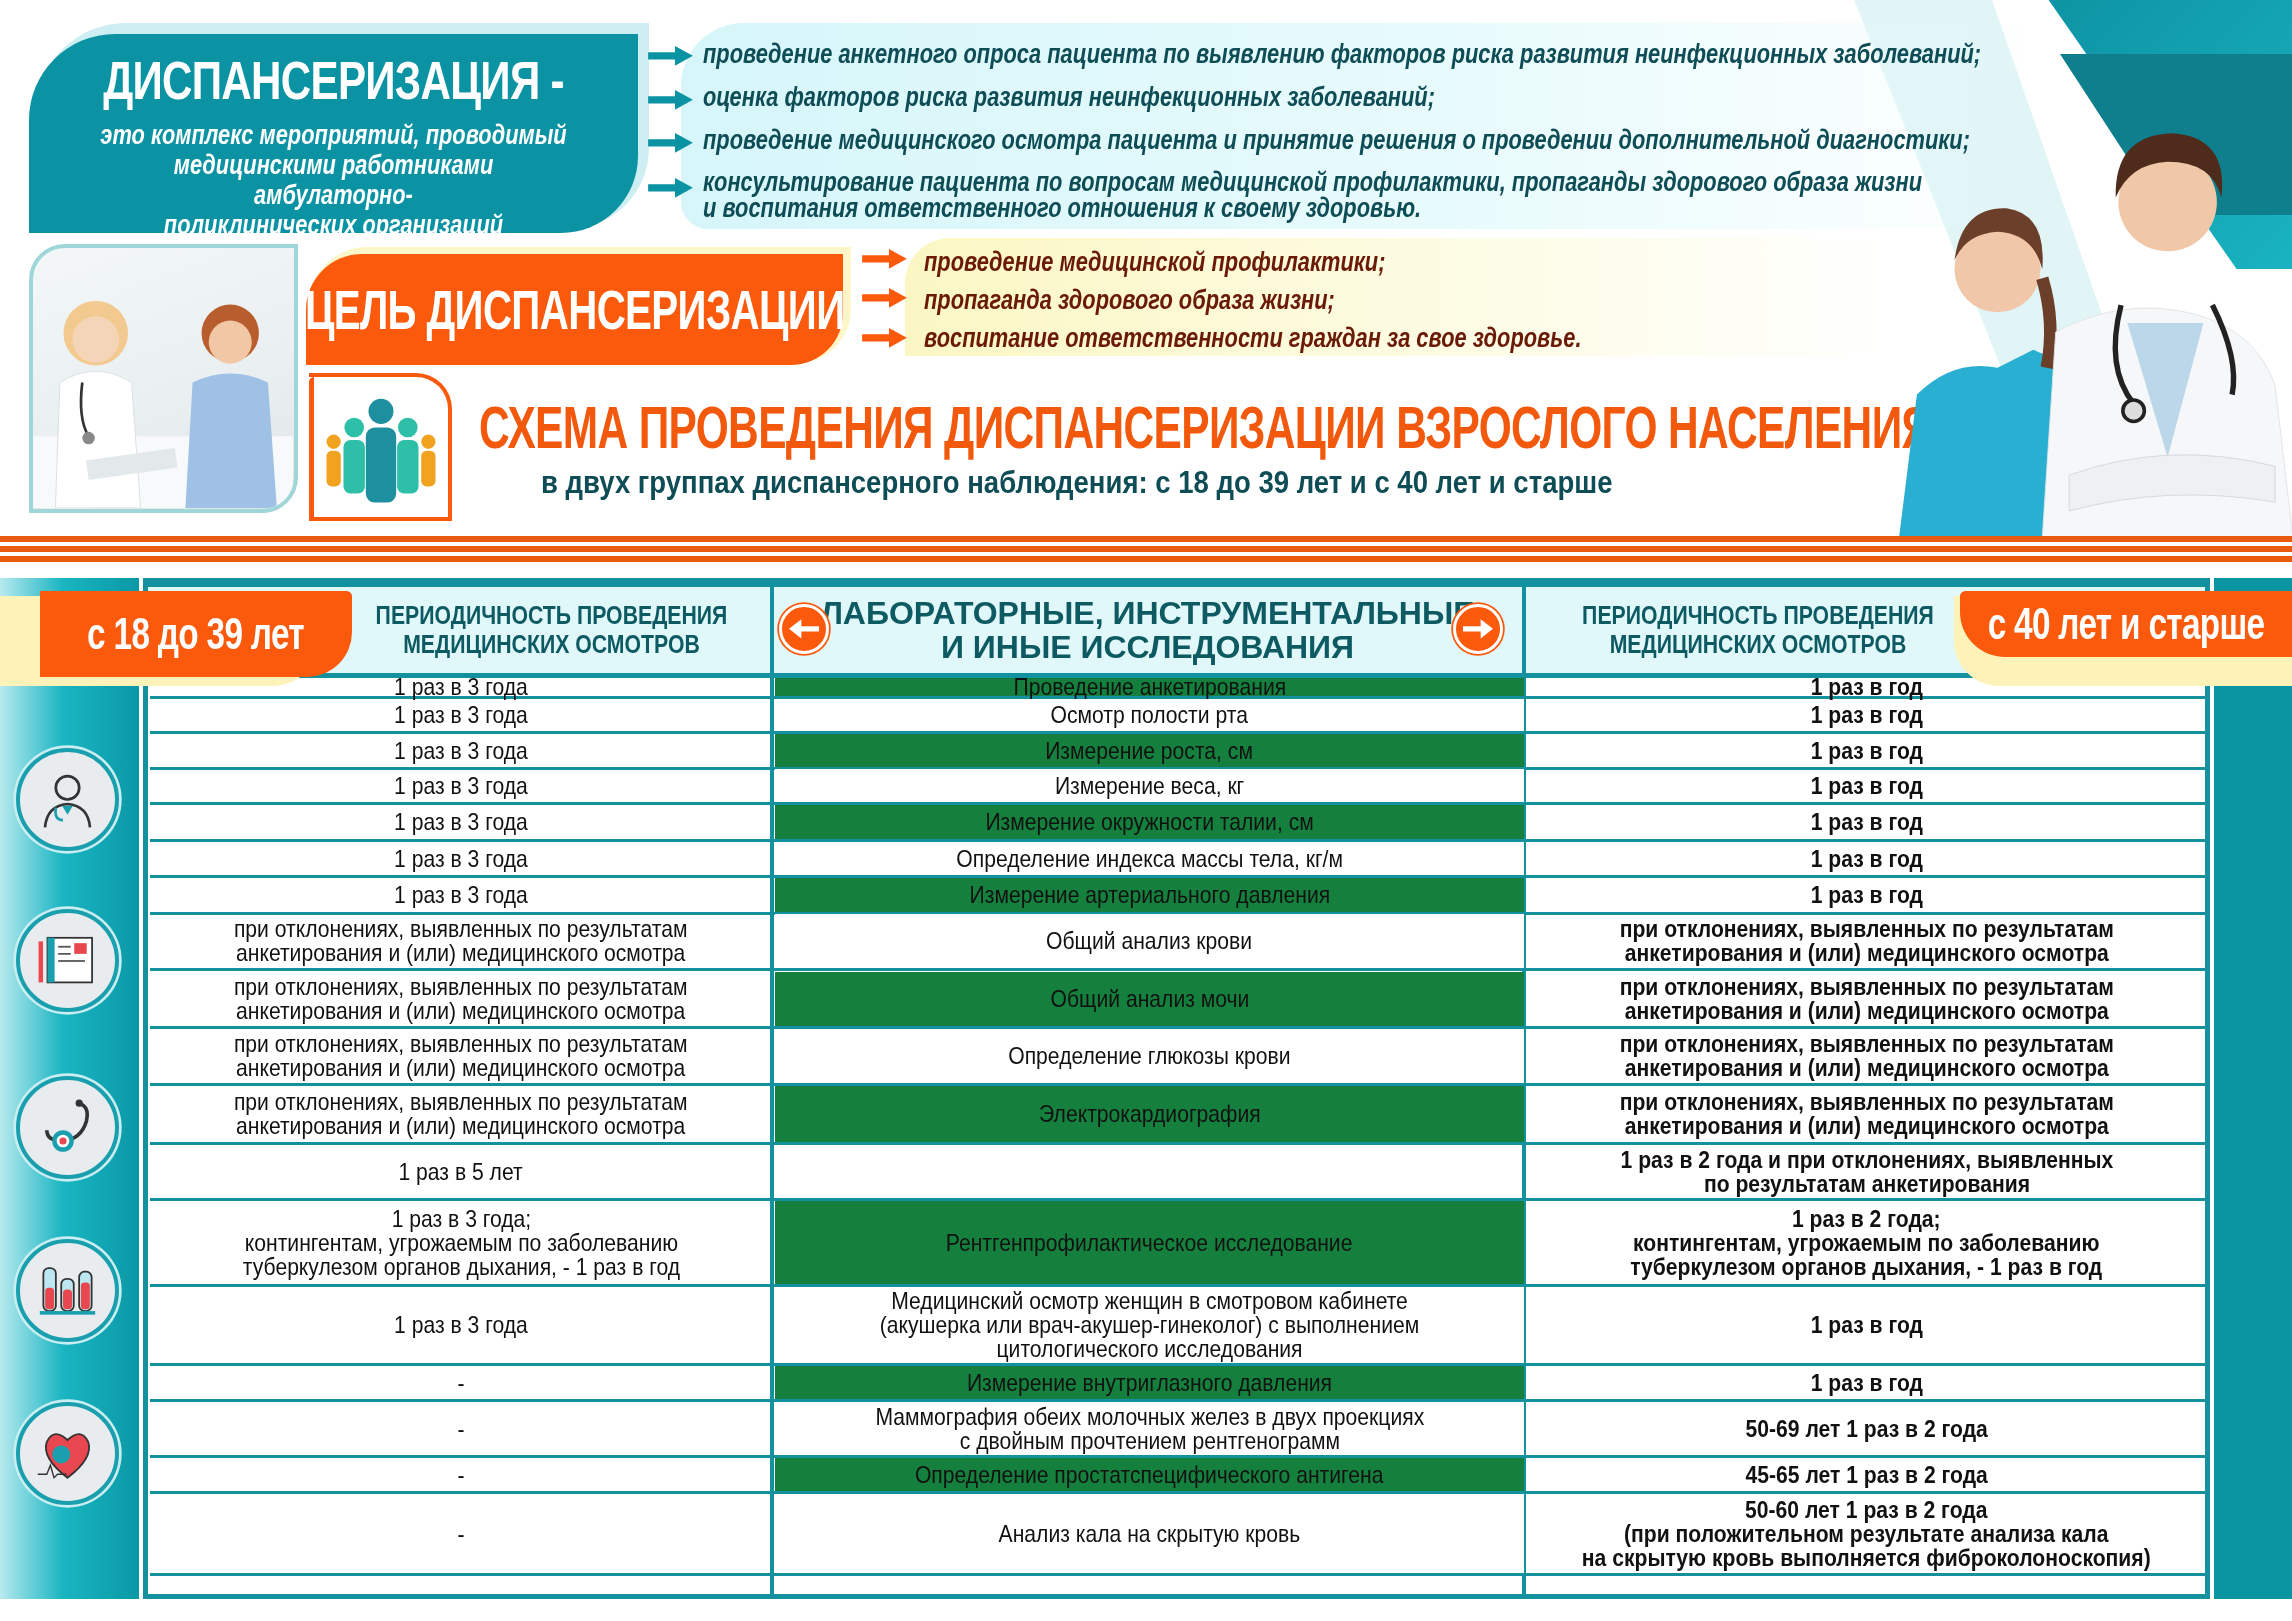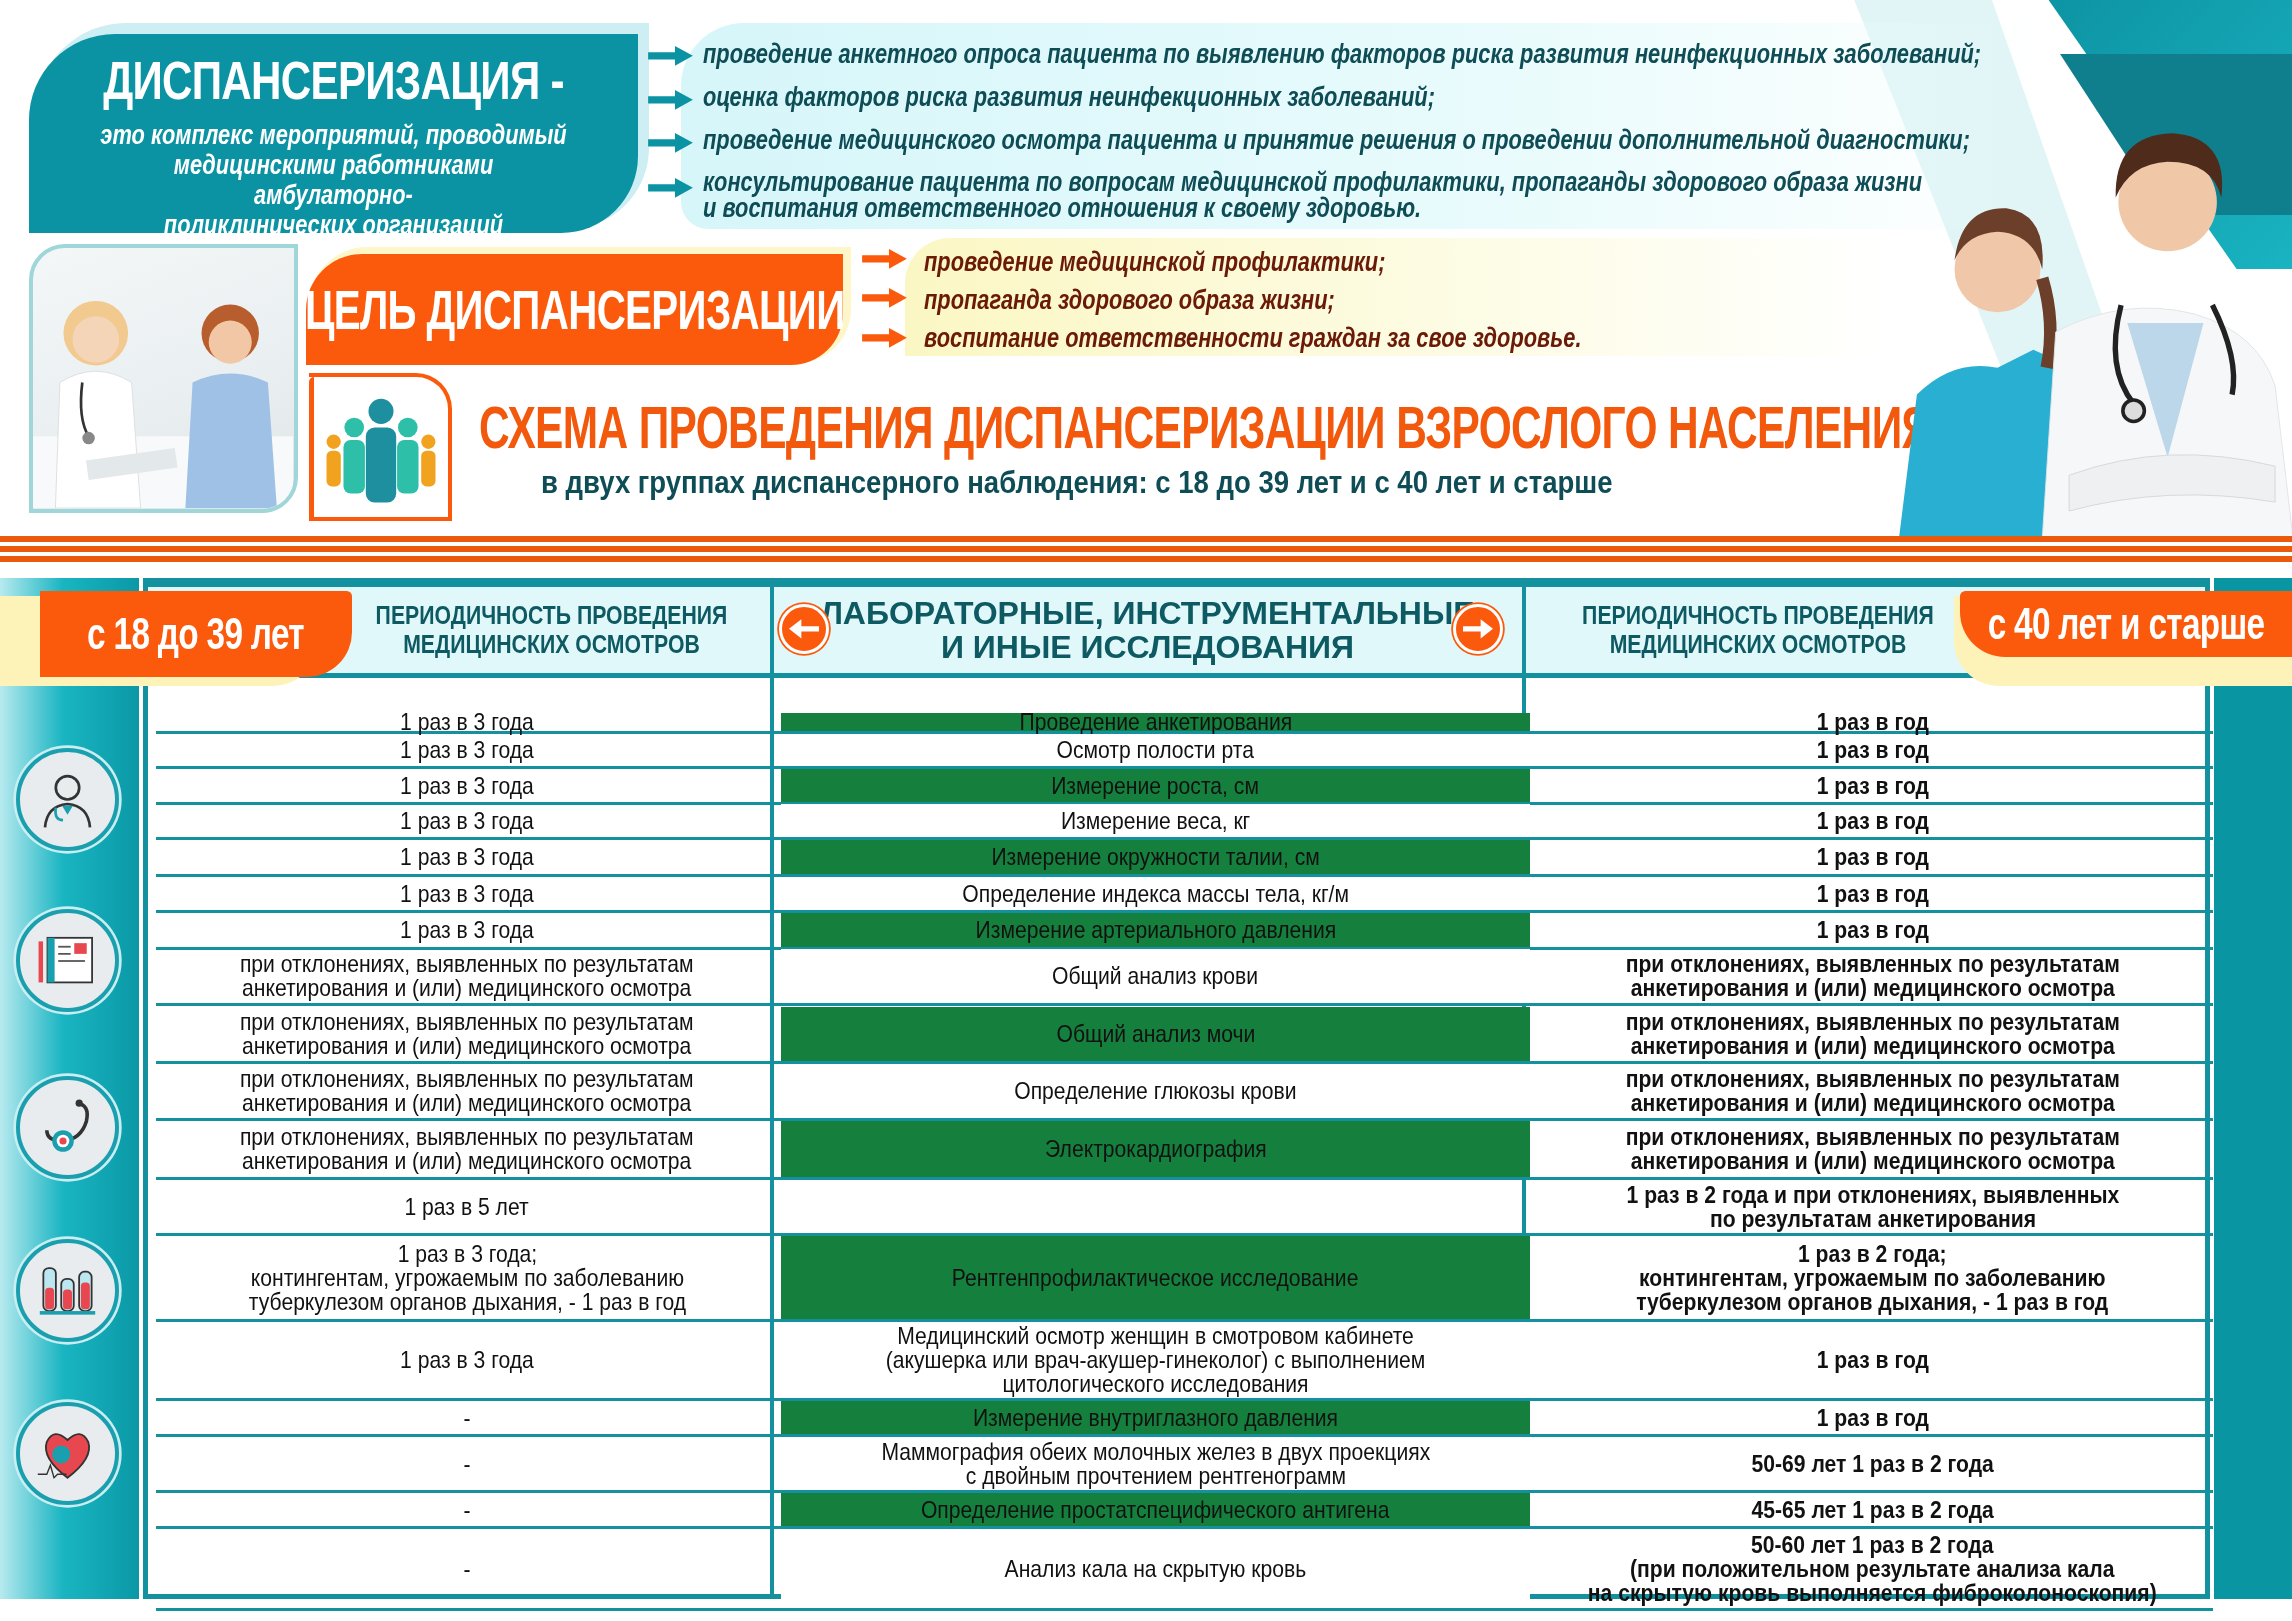--- a/index.html
+++ b/index.html
@@ -49,21 +49,21 @@
   .side-icon { position: absolute; left: 16px; width: 103px; height: 103px; border-radius: 50%; background: #e8ecee; border: 4.5px solid #1a9fae; box-shadow: 0 0 0 2.7px #c9eef2; display: flex; align-items: center; justify-content: center; }
 
   
   .table-wrap { position: absolute; left: 143px; top: 578px; width: 2067px; height: 1021px; border: 5.4px solid #14919f; border-top-width: 9px; background: #fff; }
   .thead { position: absolute; left: 0; top: 0; width: 100%; height: 91px; background: #e1f8fb; border-bottom: 5.4px solid #14919f; }
   .th { position: absolute; top: 0; height: 86px; display: flex; align-items: center; justify-content: center; text-align: center; font-weight: bold; color: #0e5a62; }
   .th.side { font-size: 25px; line-height: 29px; transform: scaleX(0.85); }
   .th.mid { font-size: 32px; line-height: 34px; color: #0e5a62; }
   .colsep { position: absolute; top: 0; width: 3.6px; height: 100%; background: #14919f; }
   .tbody { position: absolute; left: 0; top: 91px; width: 100%; }
-  .tr { position: absolute; left: 8px; width: 100%; border-bottom: 3.6px solid #14919f; margin-top: 35px; }
+  .tr { position: absolute; left: 2px; width: 100%; border-bottom: 3.6px solid #14919f; }
   .td { position: absolute; top: 0; height: 100%; display: flex; align-items: center; justify-content: center; text-align: center; font-size: 24px; line-height: 24px; color: #111; white-space: pre-line; }
   .td span { display: inline-block; transform: scaleX(0.88); }
   .td.c1 { left: 0; width: 622px; }
   .td.c2 { left: 625px; width: 749px; background: #15803d; }
   .td.c3 { left: 1377px; width: 679px; font-weight: bold; }
   .tr.alt .td.c2 { background: #ffffff; }
 
   
   .age-left-shadow { position: absolute; left: 0; top: 596px; width: 318px; height: 90px; background: #fdf3b8; border-bottom-right-radius: 45px; }
   .age-left { position: absolute; left: 0; top: 591px; width: 312px; height: 86px; background: #fb5a0c; border-top-right-radius: 5.4px; border-bottom-right-radius: 45px; display: flex; align-items: center; justify-content: center; margin-left: 40px; }

